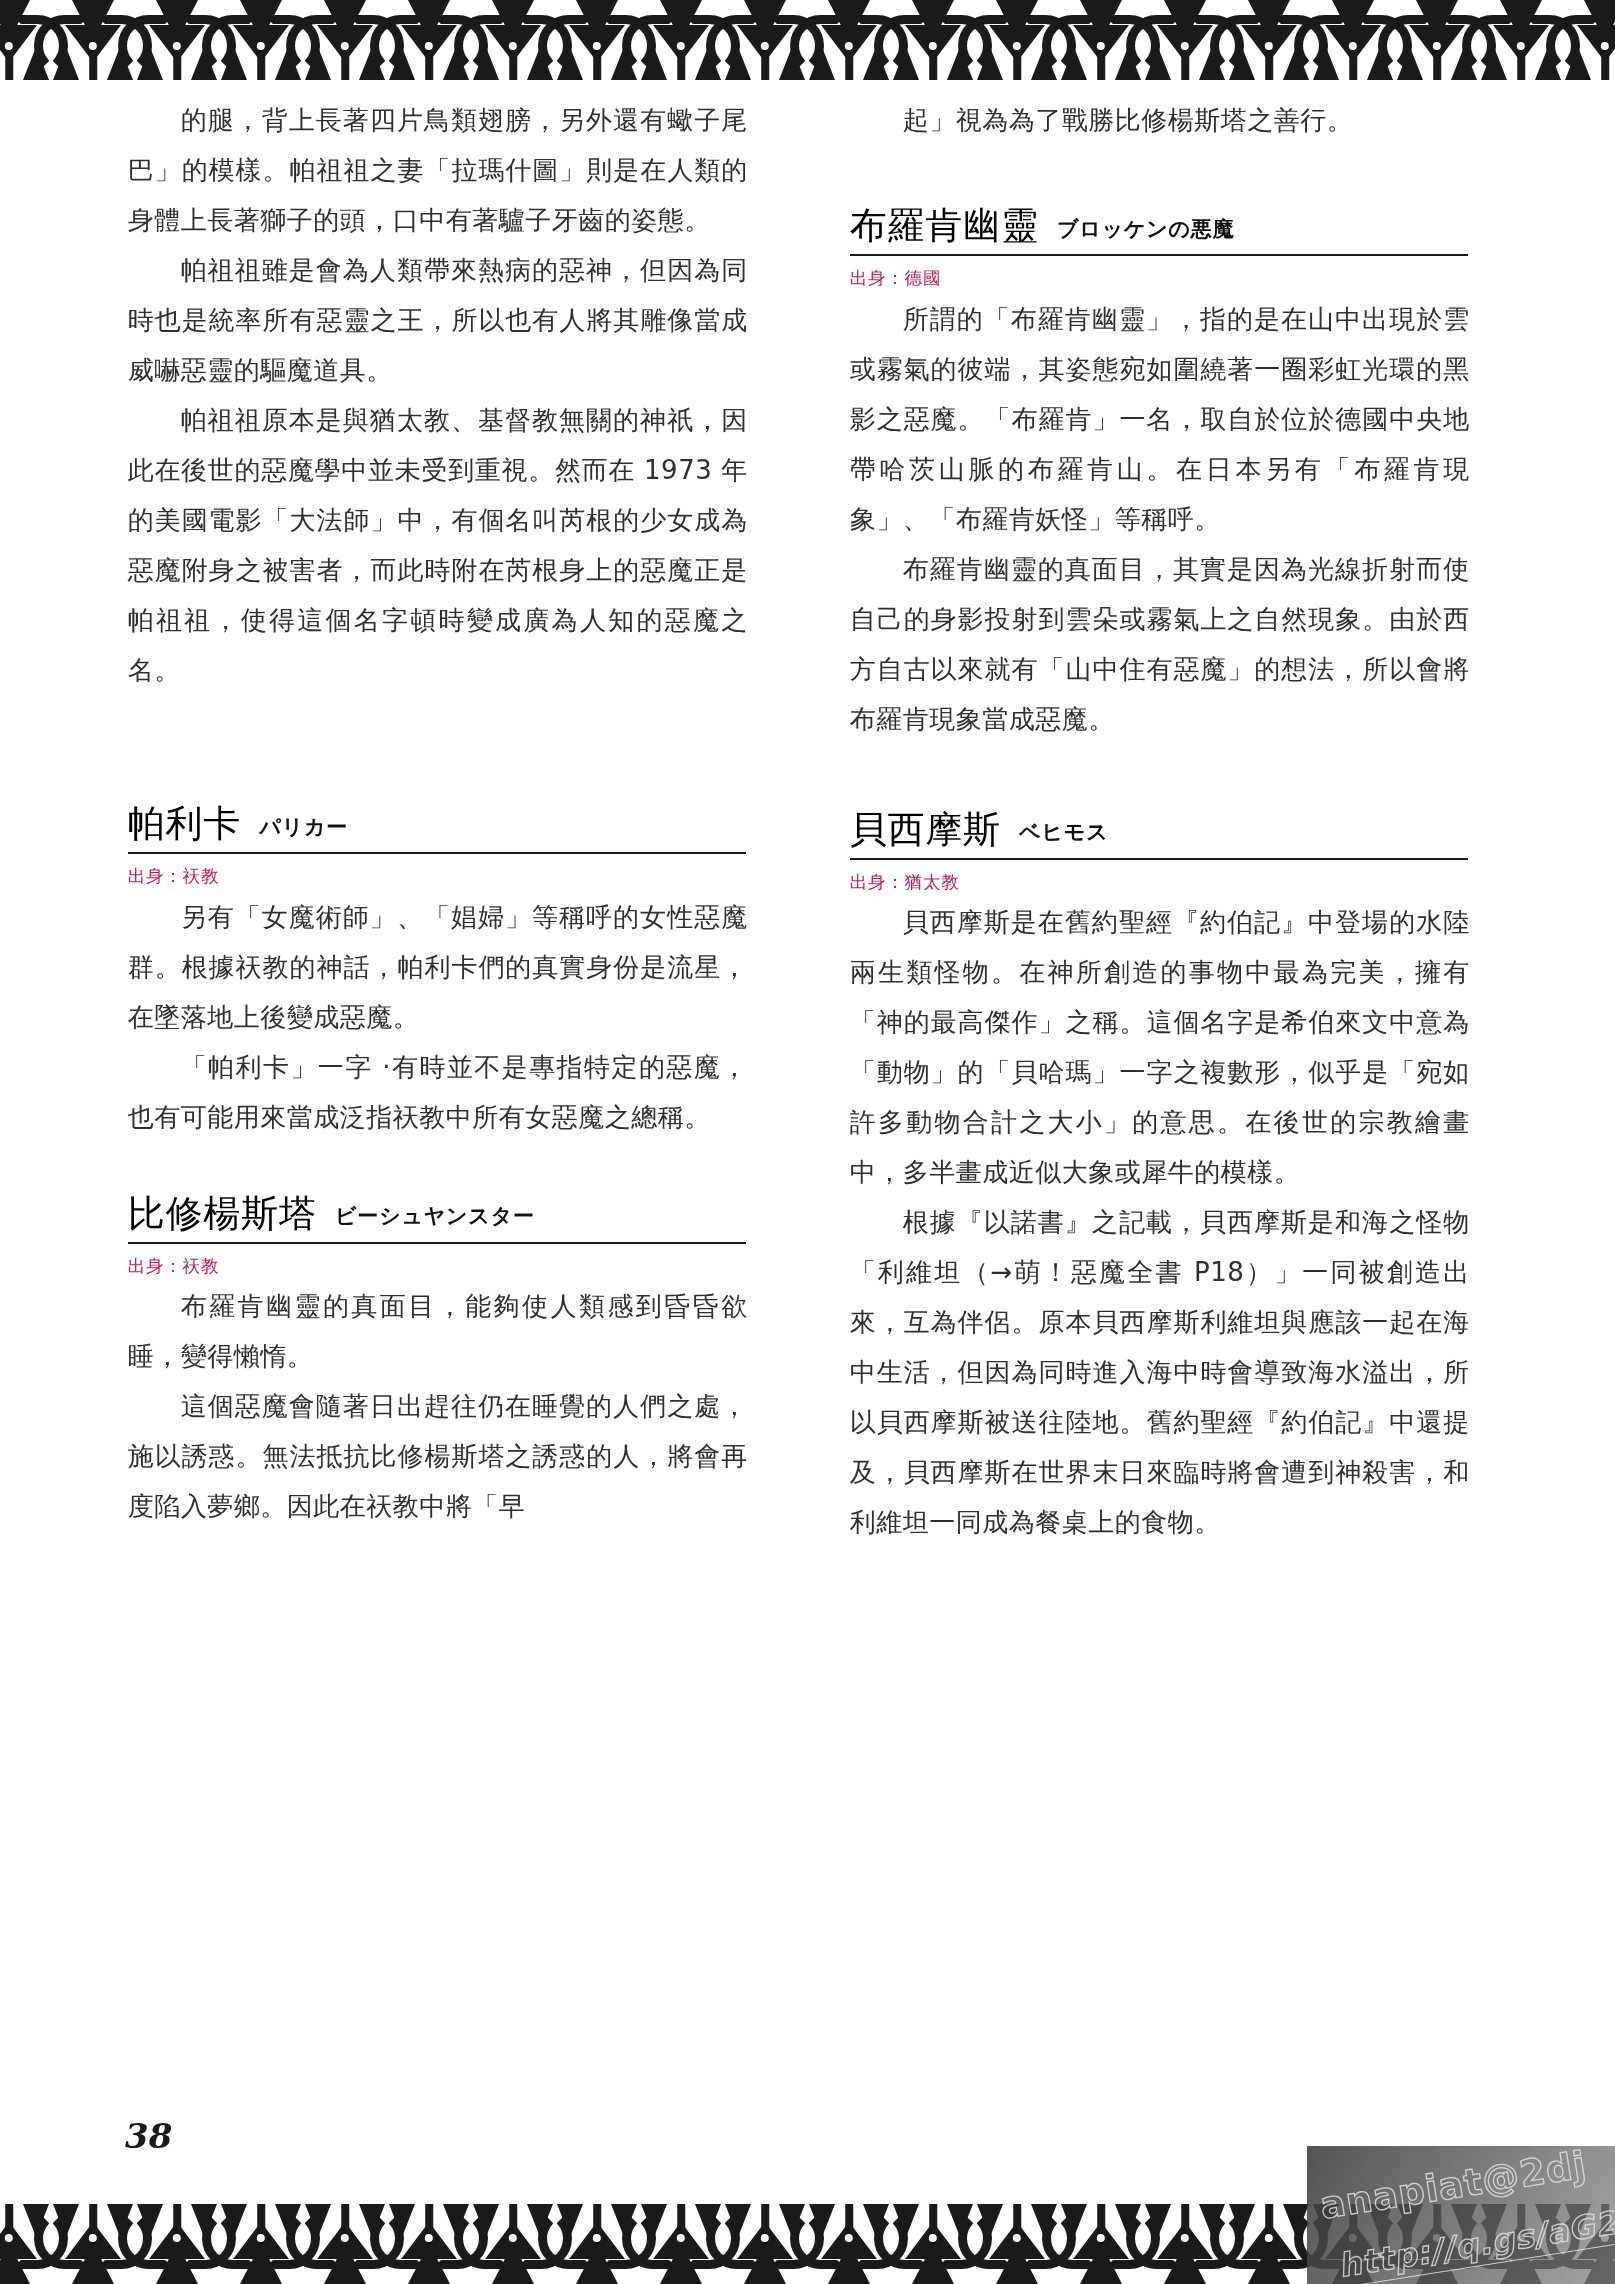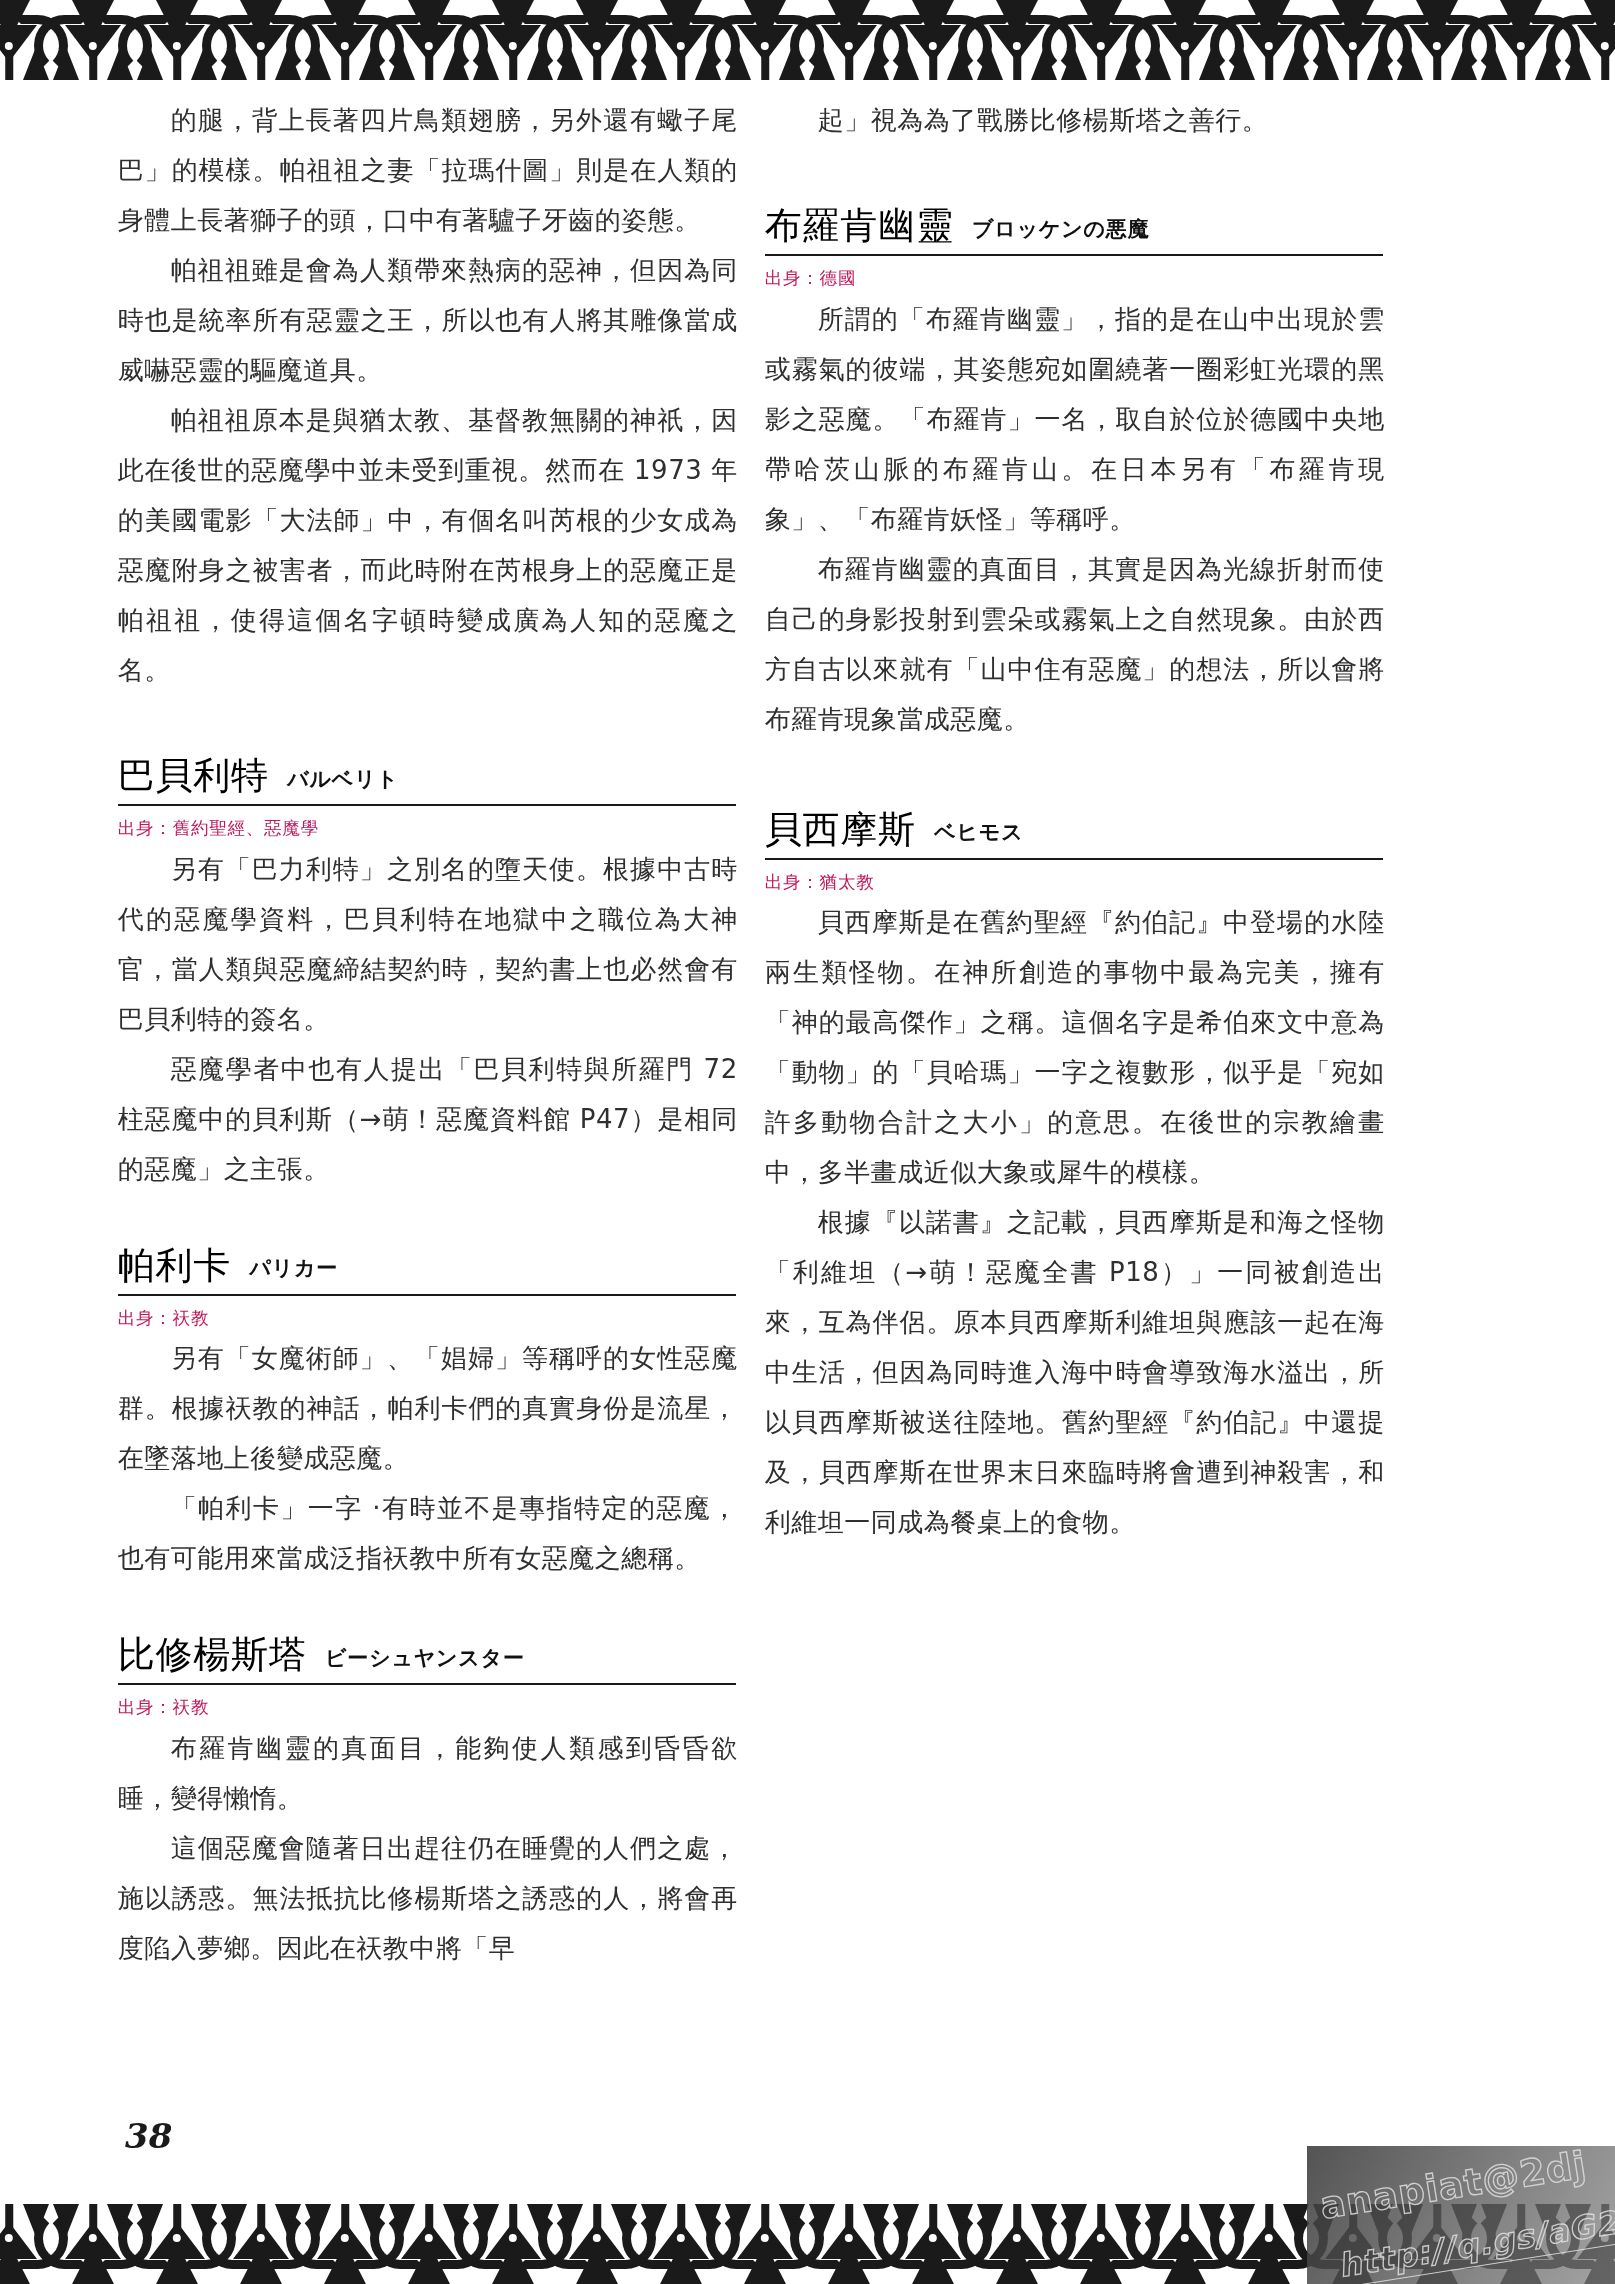--- a/index.html
+++ b/index.html
@@ -91,23 +91,24 @@
   .orn .leafR{right:11.7px;transform:scaleX(-1);}
 
   
   .page{
     position:absolute;
     left:0;top:80px;
     width:1616px;height:2124px;
   }
   .columns{
     position:absolute;
-    left:111px;top:15px;
+    left:121px;top:15px;
     width:1370px;
     display:flex;
+    gap:75px;
   }
   .col{width:647px;}
 
   
   .entry{margin-bottom:5px;}
   .entry-spacer-lg{height:62px;}
   .entry-spacer-md{height:48px;}
   .heading-row{
     display:flex;align-items:flex-end;
     gap:18.4px;
@@ -450,30 +451,20 @@
 <div class="page">
   <div class="columns">
 
     <div class="col">
 
       <p class="para">的腿，背上長著四片鳥類翅膀，另外還有蠍子尾巴」的模樣。帕祖祖之妻「拉瑪什圖」則是在人類的身體上長著獅子的頭，口中有著驢子牙齒的姿態。</p>
       <p class="para">帕祖祖雖是會為人類帶來熱病的惡神，但因為同時也是統率所有惡靈之王，所以也有人將其雕像當成威嚇惡靈的驅魔道具。</p>
       <p class="para">帕祖祖原本是與猶太教、基督教無關的神祇，因此在後世的惡魔學中並未受到重視。然而在 1973 年的美國電影「大法師」中，有個名叫芮根的少女成為惡魔附身之被害者，而此時附在芮根身上的惡魔正是帕祖祖，使得這個名字頓時變成廣為人知的惡魔之名。</p>
 
       <div class="entry-spacer-lg"></div>
-      <div class="entry">
-        <div class="heading-row">
-          <div class="name-cn">巴貝利特</div>
-          <div class="name-kana">バルベリト</div>
-        </div>
-        <div class="rule"></div>
-        <div class="origin">出身：舊約聖經、惡魔學</div>
-        <p class="para">另有「巴力利特」之別名的墮天使。根據中古時代的惡魔學資料，巴貝利特在地獄中之職位為大神官，當人類與惡魔締結契約時，契約書上也必然會有巴貝利特的簽名。</p>
-        <p class="para">惡魔學者中也有人提出「巴貝利特與所羅門 72 柱惡魔中的貝利斯（→萌！惡魔資料館 P47）是相同的惡魔」之主張。</p>
-      </div>
 
       <div class="entry-spacer-md"></div>
       <div class="entry">
         <div class="heading-row">
           <div class="name-cn">帕利卡</div>
           <div class="name-kana">パリカー</div>
         </div>
         <div class="rule"></div>
         <div class="origin">出身：祆教</div>
         <p class="para">另有「女魔術師」、「娼婦」等稱呼的女性惡魔群。根據祆教的神話，帕利卡們的真實身份是流星，在墜落地上後變成惡魔。</p>

